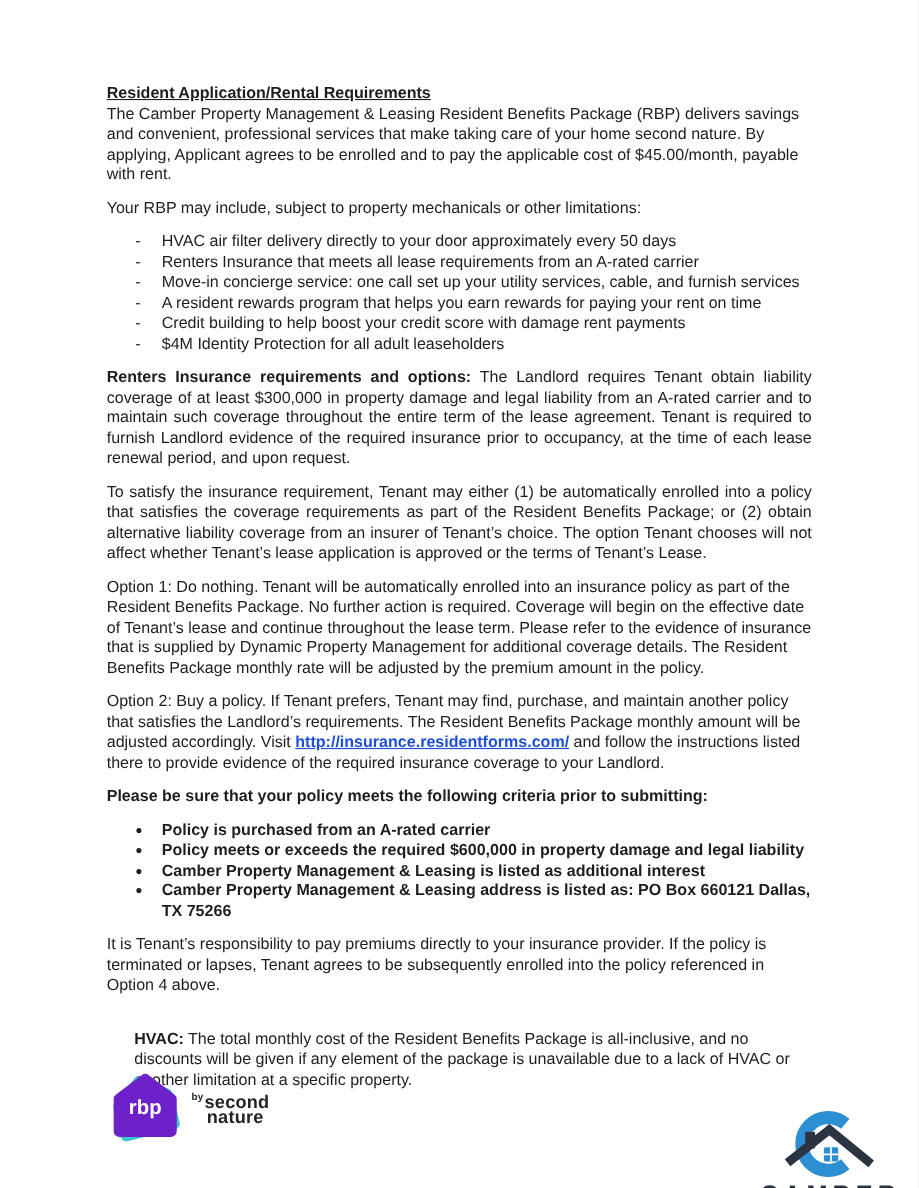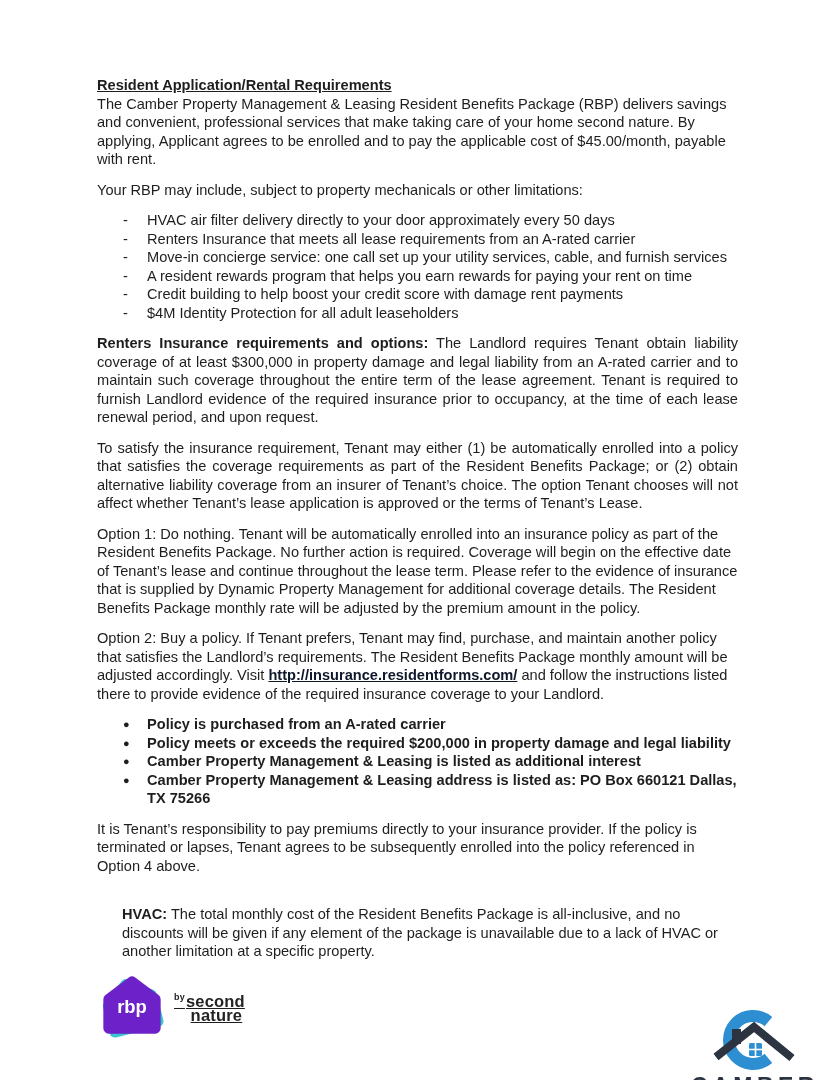--- a/index.html
+++ b/index.html
@@ -29,39 +29,39 @@
     text-decoration:underline;
   }
   .bold{font-weight:bold;}
   .list{margin:0 0 12px 0;}
   .li-row{display:flex;line-height:18.5px;}
   .dash-list .li-row{padding-left:26px;}
   .dash-list .marker{flex:none;width:24px;}
   .bullet-list .li-row{padding-left:26px;font-weight:bold;}
   .bullet-list .marker{flex:none;width:24px;font-size:11px;line-height:18.5px;}
   .li-text{flex:1;}
-  a.doc-link{color:#0f172a;font-weight:bold;}
+  a.doc-link{color:#1d4ed8;font-weight:bold;}
   .note-block{
     margin:30px 0 0 0;
     padding-left:25px;
   }
   
   .footer-rbp{
     position:absolute;left:98px;top:972px;
-    display:flex;align-items:center;text-decoration:underline;
+    display:flex;align-items:center;
   }
   .rbp-badge{width:68px;height:68px;flex:none;}
   .sn-text{
     margin-left:8px;
     font-weight:bold;
     color:#242424;
     font-size:16.5px;
     line-height:14px;
     letter-spacing:0.2px;
-    text-align:center;
+    text-align:left;
   }
   .sn-by{
     font-size:9px;
     vertical-align:7px;
     font-weight:bold;
     margin-right:1px;
   }
   .sn-line2{padding-left:14px;}
   .footer-camber{position:absolute;left:686px;top:1004px;}
 </style>
@@ -105,29 +105,30 @@
       </div>
 
     <p class="para justify"><span class="bold">Renters Insurance requirements and options:</span><span> The Landlord requires Tenant obtain liability coverage of at least $300,000 in property damage and legal liability from an A-rated carrier and to maintain such coverage throughout the entire term of the lease agreement. Tenant is required to furnish Landlord evidence of the required insurance prior to occupancy, at the time of each lease renewal period, and upon request.</span></p>
 
     <p class="para justify">To satisfy the insurance requirement, Tenant may either (1) be automatically enrolled into a policy that satisfies the coverage requirements as part of the Resident Benefits Package; or (2) obtain alternative liability coverage from an insurer of Tenant’s choice. The option Tenant chooses will not affect whether Tenant’s lease application is approved or the terms of Tenant’s Lease.</p>
 
     <p class="para">Option 1: Do nothing. Tenant will be automatically enrolled into an insurance policy as part of the Resident Benefits Package. No further action is required. Coverage will begin on the effective date of Tenant’s lease and continue throughout the lease term. Please refer to the evidence of insurance that is supplied by Dynamic Property Management for additional coverage details. The Resident Benefits Package monthly rate will be adjusted by the premium amount in the policy.</p>
 
     <p class="para"><span>Option 2: Buy a policy. If Tenant prefers, Tenant may find, purchase, and maintain another policy that satisfies the Landlord’s requirements. The Resident Benefits Package monthly amount will be adjusted accordingly. Visit </span><a class="doc-link" href="#">http://insurance.residentforms.com/</a><span> and follow the instructions listed there to provide evidence of the required insurance coverage to your Landlord.</span></p>
 
+    <p class="para bold">Please be sure that your policy meets the following criteria prior to submitting:</p>
 
     <div class="list bullet-list">
         <div class="li-row">
           <span class="marker">●</span>
           <span class="li-text">Policy is purchased from an A-rated carrier</span>
         </div>
         <div class="li-row">
           <span class="marker">●</span>
-          <span class="li-text">Policy meets or exceeds the required $200,000 in property damage and legal liability</span>
+          <span class="li-text">Policy meets or exceeds the required $600,000 in property damage and legal liability</span>
         </div>
         <div class="li-row">
           <span class="marker">●</span>
           <span class="li-text">Camber Property Management &amp; Leasing is listed as additional interest</span>
         </div>
         <div class="li-row">
           <span class="marker">●</span>
           <span class="li-text">Camber Property Management &amp; Leasing address is listed as: PO Box 660121 Dallas, TX 75266</span>
         </div>
       </div>

